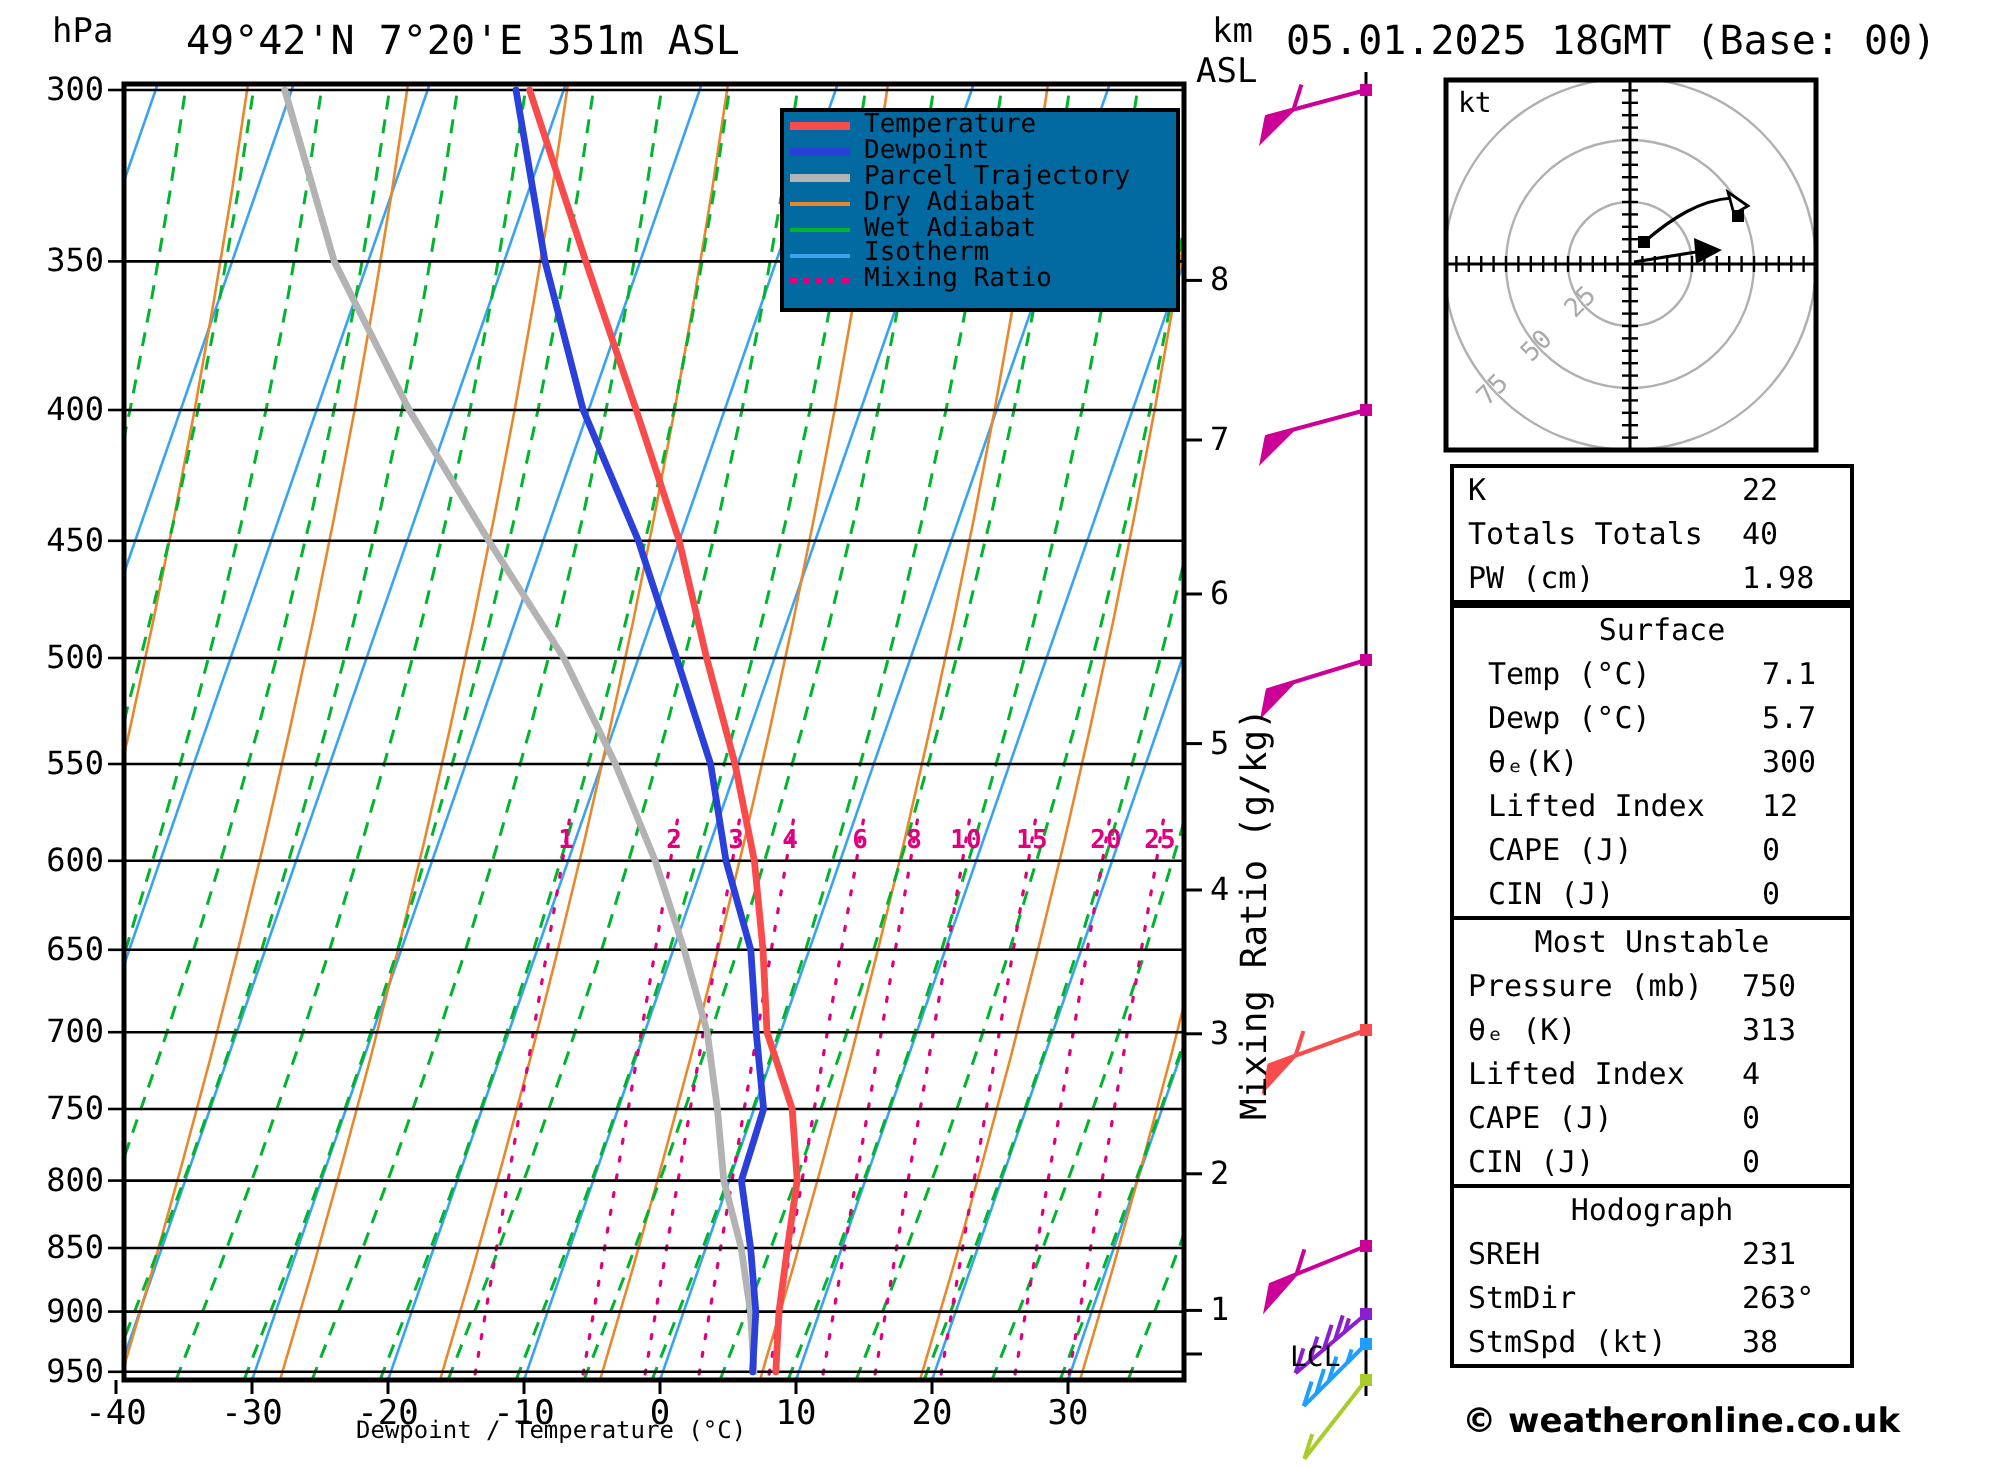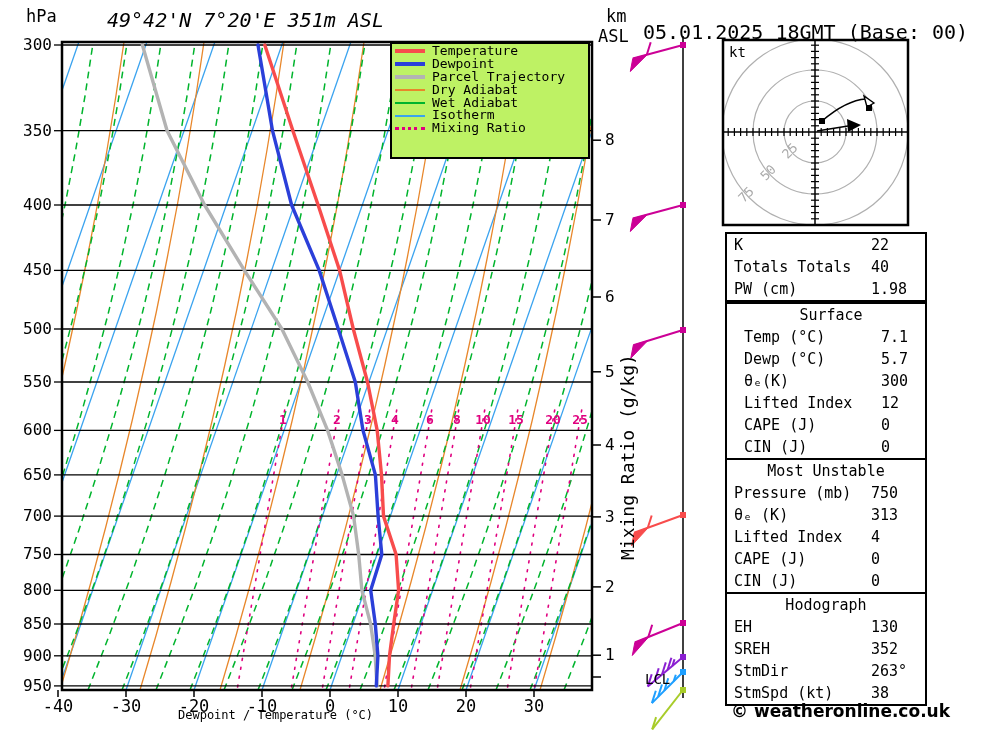--- a/index.html
+++ b/index.html
@@ -5,21 +5,21 @@
   html,body{margin:0;padding:0;background:#fff;}
   #stage{position:relative;width:1000px;height:733px;background:#fff;overflow:hidden;
          font-family:"DejaVu Sans Mono","DejaVu Sans",monospace;color:#000;}
   .abs{position:absolute;white-space:nowrap;}
   #skewt-svg{position:absolute;left:0;top:0;}
   .ttl{font-size:20px;letter-spacing:0px;}
   .unit{font-size:17px;}
   .xaxis-title{font-size:12px;}
   .vlabel{font-size:18px;transform:rotate(-90deg);transform-origin:0 0;}
   
-  #legend{position:absolute;left:390px;top:42px;width:200px;height:117px;background:#bef264;
+  #legend{position:absolute;left:390px;top:54px;width:200px;height:102px;background:#0369a1;
           border:2px solid #000;box-sizing:border-box;padding:1px 0 0 3px;}
   .leg-row{height:12.9px;line-height:12.9px;font-size:13px;display:flex;align-items:center;}
   .leg-samp{display:inline-block;width:30px;margin-right:7px;flex:none;}
   
   .tbl{position:absolute;left:725px;width:202px;background:#fff;border:2px solid #000;
        box-sizing:border-box;font-size:15px;}
   .tbl-title{text-align:center;line-height:22px;height:22px;}
   .trow{position:relative;height:22px;line-height:22px;padding-left:7px;}
   .tval{position:absolute;left:144px;top:0;}
   #copyright{font-weight:bold;font-size:17px;width:250px;text-align:right;
@@ -342,24 +342,24 @@
           <line x1="817" y1="131" x2="848" y2="126" stroke="#000" stroke-width="1.6"></line>
           <polygon points="861,125 847,119 848,132" fill="#000"></polygon>
           <rect x="819" y="118" width="6" height="6" fill="#000"></rect>
           <rect x="866" y="105" width="6" height="6" fill="#000"></rect>
         </g>
         <rect x="723" y="40" width="185" height="185" fill="none" stroke="#000" stroke-width="2.5"></rect>
       </g>
     </svg>
 
   <div class="abs unit" style="left:26px;top:6px;">hPa</div>
-  <div class="abs ttl" style="left:107px;top:8px;font-style:italic;">49°42'N 7°20'E 351m ASL</div>
+  <div class="abs ttl" style="left:93px;top:8px;">49°42'N 7°20'E 351m ASL</div>
   <div class="abs unit" style="left:606px;top:6px;">km</div>
   <div class="abs unit" style="left:598px;top:26px;">ASL</div>
-  <div class="abs ttl" style="left:643px;top:8px;margin-top:12px;">05.01.2025 18GMT (Base: 00)</div>
+  <div class="abs ttl" style="left:643px;top:8px;">05.01.2025 18GMT (Base: 00)</div>
 
   <div id="legend">
       <div class="leg-row">
         <span class="leg-samp" style="border-top: 4px solid rgb(248, 76, 76);"></span>
         <span>Temperature</span>
       </div>
       <div class="leg-row">
         <span class="leg-samp" style="border-top: 4px solid rgb(43, 63, 217);"></span>
         <span>Dewpoint</span>
       </div>
@@ -408,21 +408,20 @@
       <div class="tbl" style="top: 458px;">
         <div class="tbl-title">Most Unstable</div>
         <div class="trow"><span>Pressure (mb)</span><span class="tval">750</span></div>
         <div class="trow"><span>θₑ (K)</span><span class="tval">313</span></div>
         <div class="trow"><span>Lifted Index</span><span class="tval">4</span></div>
         <div class="trow"><span>CAPE (J)</span><span class="tval">0</span></div>
         <div class="trow"><span>CIN (J)</span><span class="tval">0</span></div>
       </div>
       <div class="tbl" style="top: 592px;">
         <div class="tbl-title">Hodograph</div>
-        <div class="trow"><span>EH</span><span class="tval">130</span></div>
-        <div class="trow"><span>SREH</span><span class="tval">352</span></div>
+        <div class="trow"><span>SREH</span><span class="tval">231</span></div>
         <div class="trow"><span>StmDir</span><span class="tval">263°</span></div>
         <div class="trow"><span>StmSpd (kt)</span><span class="tval">38</span></div>
       </div>
     </div>
 
   <div id="copyright" class="abs" style="left:700px;top:701px;">© weatheronline.co.uk</div>
 </div>
 
 </body></html>

